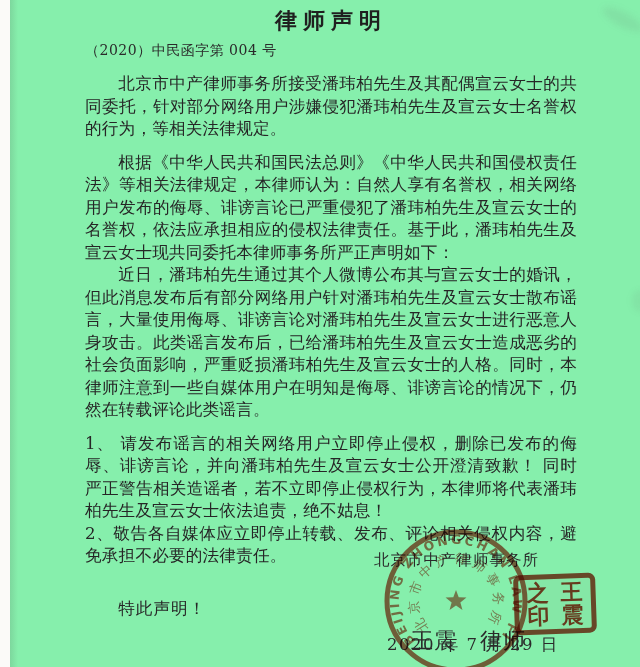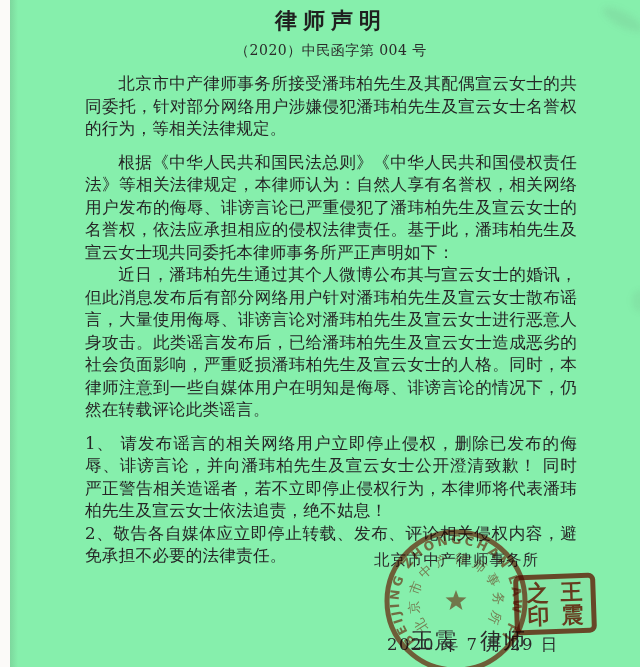--- a/index.html
+++ b/index.html
@@ -22,21 +22,21 @@
   .smudge{position:absolute;border-radius:50%;filter:blur(3px);pointer-events:none;}
   .smudge-1{left:590px;top:12px;width:46px;height:15px;background:rgba(90,90,85,.09);transform:rotate(28deg);}
   .smudge-2{left:622px;top:290px;width:16px;height:22px;background:rgba(90,90,85,.07);}
   .title{
     margin:0;text-align:center;
     font-size:22px;line-height:28px;font-weight:600;
     letter-spacing:6px;color:#1f1f1f;
   }
   .doc-number{
     margin-top:6px;margin-bottom:13px;
-    text-align:center;font-size:14px;line-height:20px;color:#2a2a2a;
+    text-align:left;font-size:14px;line-height:20px;color:#2a2a2a;
     letter-spacing:.5px;
   }
   .para{
     margin:0 0 11px 0;
     font-size:16.6px;line-height:22.5px;
     text-align:justify;
     text-indent:2em;
     letter-spacing:.2px;
   }
   .item{margin:0;text-indent:0;}
@@ -86,20 +86,21 @@
 
   <h1 class="title">律师声明</h1>
   <div class="doc-number">（2020）中民函字第 004 号</div>
 
   <p class="para">北京市中产律师事务所接受潘玮柏先生及其配偶宣云女士的共同委托，针对部分网络用户涉嫌侵犯潘玮柏先生及宣云女士名誉权的行为，等相关法律规定。</p>
   <p class="para law">根据《中华人民共和国民法总则》《中华人民共和国侵权责任法》等相关法律规定，本律师认为：自然人享有名誉权，相关网络用户发布的侮辱、诽谤言论已严重侵犯了潘玮柏先生及宣云女士的名誉权，依法应承担相应的侵权法律责任。基于此，潘玮柏先生及宣云女士现共同委托本律师事务所严正声明如下：</p>
   <p class="para">近日，潘玮柏先生通过其个人微博公布其与宣云女士的婚讯，但此消息发布后有部分网络用户针对潘玮柏先生及宣云女士散布谣言，大量使用侮辱、诽谤言论对潘玮柏先生及宣云女士进行恶意人身攻击。此类谣言发布后，已给潘玮柏先生及宣云女士造成恶劣的社会负面影响，严重贬损潘玮柏先生及宣云女士的人格。同时，本律师注意到一些自媒体用户在明知是侮辱、诽谤言论的情况下，仍然在转载评论此类谣言。</p>
   <p class="para item">1、 请发布谣言的相关网络用户立即停止侵权，删除已发布的侮辱、诽谤言论，并向潘玮柏先生及宣云女士公开澄清致歉！ 同时严正警告相关造谣者，若不立即停止侵权行为，本律师将代表潘玮柏先生及宣云女士依法追责，绝不姑息！</p>
   <p class="para item">2、敬告各自媒体应立即停止转载、发布、评论相关侵权内容，避免承担不必要的法律责任。</p>
 
+  <p class="closing">特此声明！</p>
 
   <div class="sig-line sig-firm">北京市中产律师事务所</div>
   <div class="sig-line sig-lawyer">王震　律师</div>
   <div class="sig-line sig-date">2020 年 7 月 29 日</div>
 
   <svg class="round-stamp" viewBox="0 0 150 150" aria-hidden="true">
     <defs>
       <path id="arc-outer" d="M 34.7,115.3 A 57,57 0 1 1 115.3,115.3"></path>
       <path id="arc-inner" d="M 48.1,101.9 A 38,38 0 1 1 101.9,101.9"></path>
     </defs>

